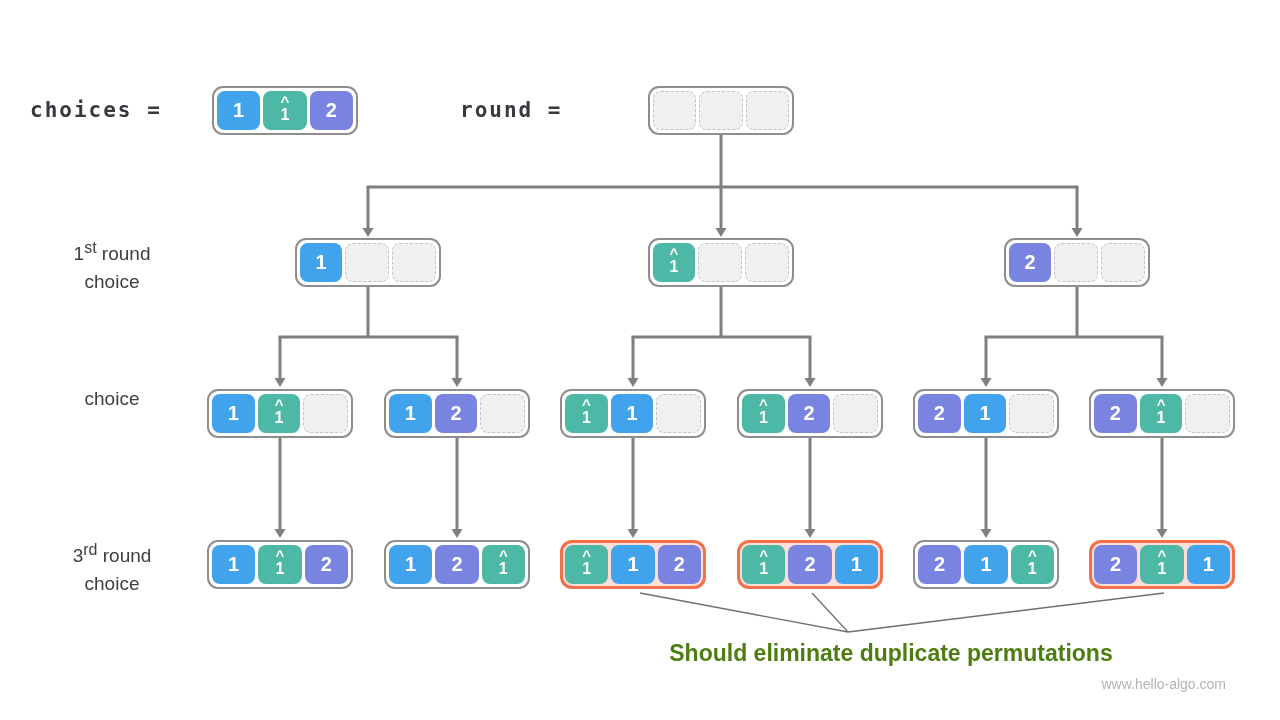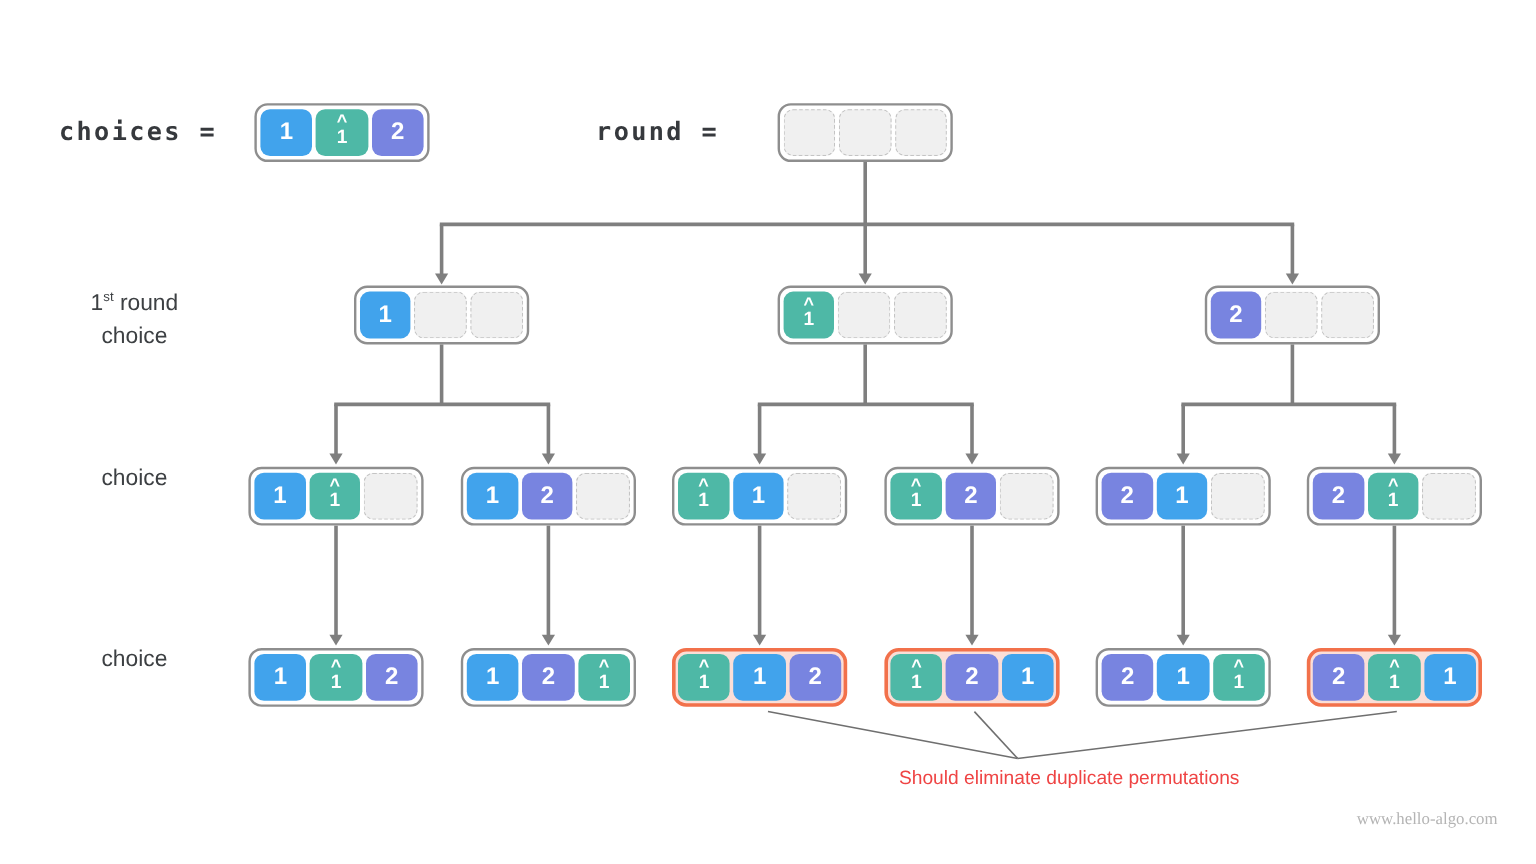--- a/index.html
+++ b/index.html
@@ -11,21 +11,21 @@
   }
   html,body{margin:0;padding:0;}
   body{
     width:1280px;height:720px;position:relative;overflow:hidden;
     background:#ffffff;font-family:"Liberation Sans",sans-serif;color:var(--text-dark);
   }
   #connectors{position:absolute;left:0;top:0;z-index:1;}
   .hdr-label{
     position:absolute;top:86px;height:49px;line-height:49px;z-index:2;
     font-family:"DejaVu Sans Mono",monospace;font-weight:bold;font-size:21px;
-    letter-spacing:2px;color:#36393d;text-align:center;
+    letter-spacing:2px;color:#36393d;text-align:left;
   }
   .node{
     position:absolute;width:146px;height:49px;box-sizing:border-box;z-index:2;
     background:#fff;border:2.5px solid var(--border);border-radius:11px;
     display:flex;gap:3px;padding:3px;
   }
   .node.highlight{
     border:3.5px solid var(--orange);background:var(--orange-fill);border-radius:12px;padding:2px;gap:3px;
   }
   .cell{
@@ -36,28 +36,28 @@
   .cell.blue{background:var(--blue);}
   .cell.teal{background:var(--teal);}
   .cell.purple{background:var(--purple);}
   .cell.empty{background:var(--empty-fill);border:1.6px dashed var(--empty-border);}
   .cell .hat{display:block;font-size:15px;line-height:8px;height:8px;font-weight:bold;}
   .cell .hat-num{display:block;font-size:16px;line-height:17px;}
   .row-label{
     position:absolute;left:27px;width:170px;z-index:2;text-align:center;
     font-size:19px;line-height:28px;color:#3d4043;
   }
-  .row-label sup{font-size:11px;}
+  .row-label sup{font-size:16px;}
   #annotation{
     position:absolute;left:641px;top:640px;width:500px;z-index:2;text-align:center;
-    font-size:16px;font-weight:normal;color:#ef4444;
+    font-size:23px;font-weight:bold;color:#4d7c0f;
   }
   #watermark{
-    position:absolute;right:32px;top:676px;z-index:2;
-    font-family:Liberation Serif, serif;font-size:14px;color:var(--watermark);
+    position:absolute;right:54px;top:676px;z-index:2;
+    font-family:Liberation Sans, sans-serif;font-size:14px;color:var(--watermark);
   }
 </style>
 </head>
 <body>
 
 <svg id="connectors" width="1280" height="720">
     <line x1="721" y1="135" x2="721" y2="229" stroke="#7f7f7f" stroke-width="3"></line>
     <polygon points="715.5,228 726.5,228 721,237" fill="#7f7f7f"></polygon>
     <line x1="366.5" y1="187" x2="1078.5" y2="187" stroke="#7f7f7f" stroke-width="3"></line>
     <line x1="368" y1="187" x2="368" y2="229" stroke="#7f7f7f" stroke-width="3"></line>
@@ -103,20 +103,21 @@
 <div class="hdr-label" style="left:460px;width:176px;">round =</div>
 
 <div class="row-label" style="top:234px;">
   <div><span>1</span><sup>st</sup><span> round</span></div>
   <div>choice</div>
 </div>
 <div class="row-label" style="top:385px;">
   <div>choice</div>
 </div>
 <div class="row-label" style="top:536px;">
+  <div><span>3</span><sup>rd</sup><span> round</span></div>
   <div>choice</div>
 </div>
 
 <div id="nodes-layer">
     <div class="node" style="left: 212px; top: 86px;">
       <div class="cell blue">1</div>
       <div class="cell teal">
         <span class="hat">^</span>
         <span class="hat-num">1</span>
       </div>

